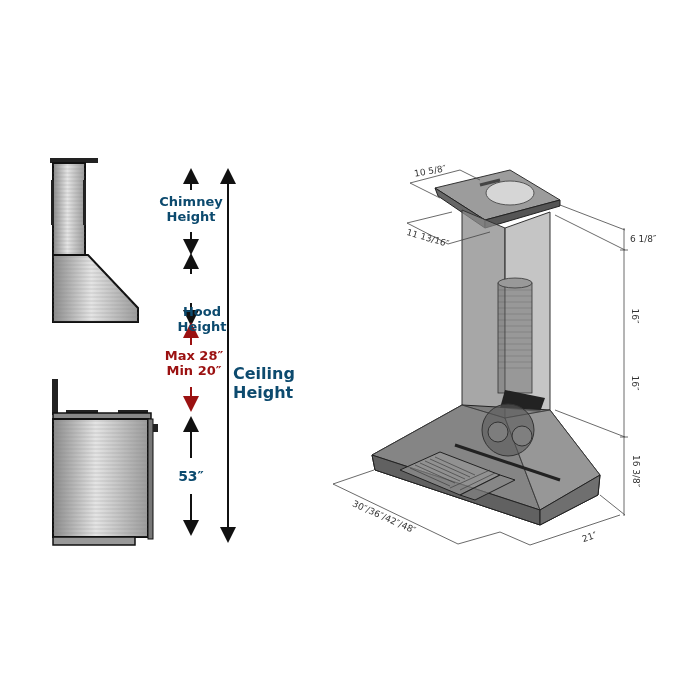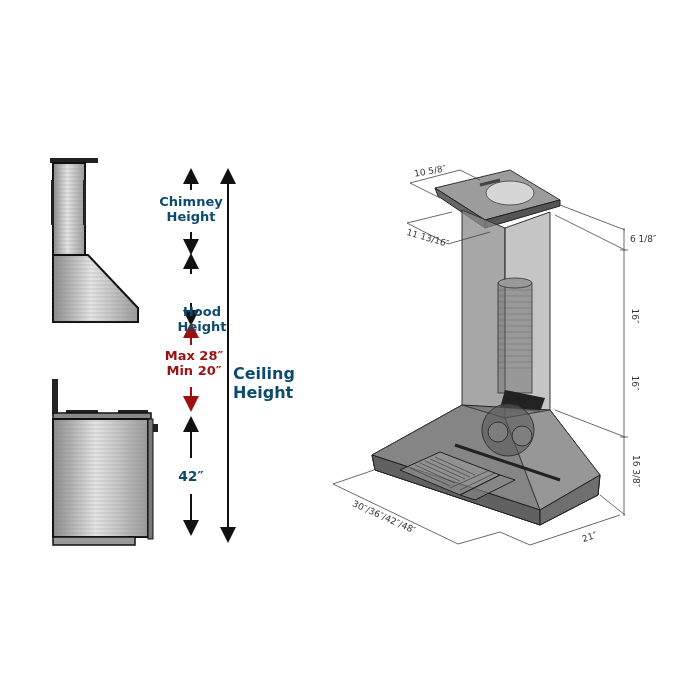--- a/index.html
+++ b/index.html
@@ -84,21 +84,21 @@
   <div>Height</div>
 </div>
 <div class="lbl red" style="left:160px; top:348px; width:68px;">
   <div>Max 28″</div>
   <div>Min 20″</div>
 </div>
 <div class="lbl ceil" style="left:233px; top:364px;">
   <div>Ceiling</div>
   <div>Height</div>
 </div>
-<div class="lbl" style="left:170px; top:469px; width:42px; font-size:14px;">42″</div>
+<div class="lbl" style="left:170px; top:469px; width:42px; font-size:14px;">53″</div>
 
 <svg width="700" height="700">
 
   <g>
     <path d="M435,188 L510,170 L560,200 L485,220 Z" fill="#9c9c9c" stroke="#333" stroke-width="1"></path>
     <path d="M435,188 L485,220 L485,228 L438,196 Z" fill="#666" stroke="#222" stroke-width="1"></path>
     <path d="M485,220 L560,200 L560,206 L485,228 Z" fill="#555" stroke="#222" stroke-width="1"></path>
     <ellipse cx="510" cy="193" rx="24" ry="12" fill="#d6d6d6" stroke="#555" stroke-width="1"></ellipse>
     <path d="M480,185 L500,180" stroke="#444" stroke-width="3"></path>
   </g>

